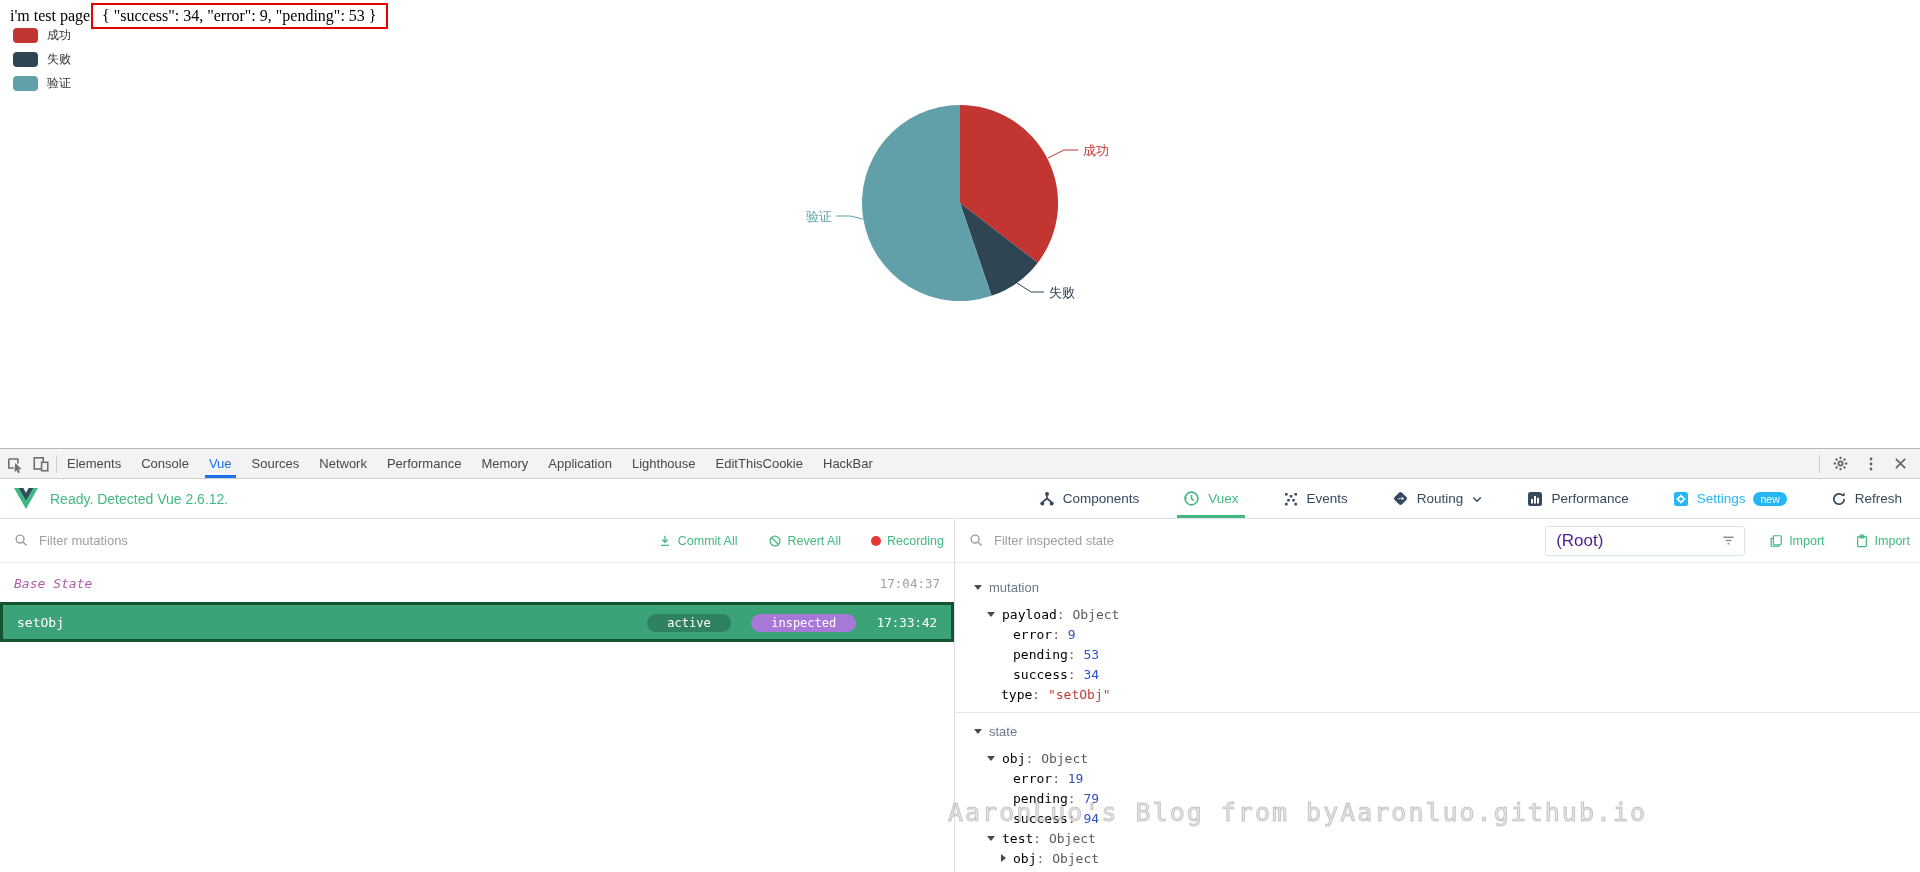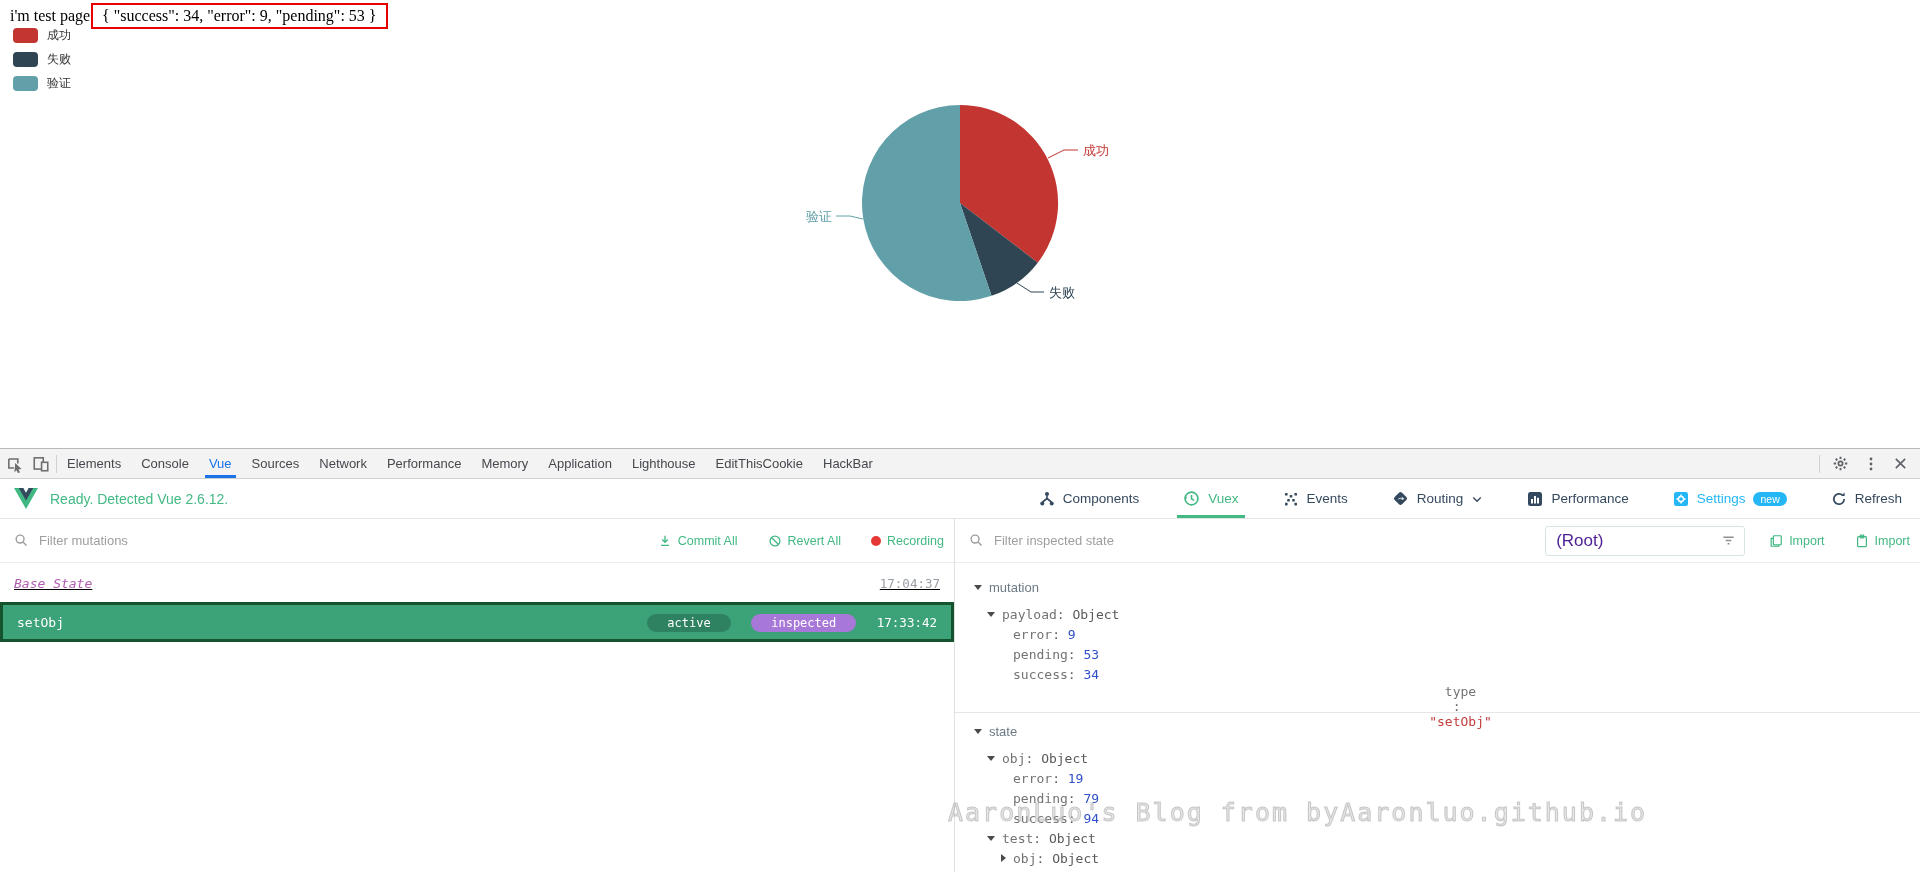--- a/index.html
+++ b/index.html
@@ -61,48 +61,48 @@
   .filter-input::placeholder { color:#9e9e9e; }
   .action { display:flex; align-items:center; gap:6px; font-size:12.5px; color:#42b983;
             margin-left:20px; white-space:nowrap; cursor:default; }
   .rec-dot { width:10px; height:10px; border-radius:50%; background:#e53935; }
 
   .root-select { width:200px; height:30px; border:1px solid #d6e8dc; border-radius:3px;
                  display:flex; align-items:center; padding:0 8px 0 10px; gap:6px; }
   .root-select-label { flex:1; font-size:17px; color:#4c1d95; }
 
   .history-entry { display:flex; align-items:center; height:30px; margin-top:5px;
-                   padding:0 14px; font-size:13px;text-decoration:underline; }
+                   padding:0 14px; font-size:13px; }
   .base-state { color:#b05cb0; font-style:italic; }
   .entry-time { margin-left:auto; color:#9aa0a6; font-size:12.5px; }
   .red-outline { border:3px solid #14532d; margin-top:4px; }
   .mutation-row { display:flex; align-items:center; height:34px; background:#3ca277;
                   padding:0 14px; font-size:13px; color:#fff; }
   .mutation-row .entry-time { color:#fff; }
   .badge { font-size:12px; padding:2px 20px; border-radius:9px; color:#fff;
            margin-right:13px; }
   .badge-active { background:#2e8161; }
   .badge-inspected { background:#a878d8; }
 
   .tree { padding-top:14px; font-size:13px; }
   .tree-row { height:20px; display:flex; align-items:center; white-space:pre; }
   .tree-section { padding-left:19px; color:#6b7a87; font-size:13px;
                   font-family:"Liberation Sans", sans-serif; margin-bottom:7px; }
   .tree-lvl1 { padding-left:32px; }
   .tree-leaf { padding-left:58px; }
-  .tree-type { padding-left:46px;flex-direction:column; }
+  .tree-type { padding-left:46px; }
   .tree-lvl2 { padding-left:46px; }
   .tree .mono-row { font-family:"DejaVu Sans Mono", monospace; }
   .tri-down { width:0; height:0; border-left:4px solid transparent;
               border-right:4px solid transparent; border-top:5px solid #4a4a4a;
               display:inline-block; margin-right:7px; flex:none; }
   .tri-right { width:0; height:0; border-top:4px solid transparent;
                border-bottom:4px solid transparent; border-left:5px solid #4a4a4a;
                display:inline-block; margin-right:7px; flex:none; }
-  .k { color:#737373; }
+  .k { color:#000000; }
   .sep { color:#616161; }
   .t-obj { color:#595959; }
   .v-num { color:#3050c8; }
   .v-str { color:#c43c3c; }
   .tree-divider { height:1px; background:#e6e6e6; margin:8px 0; }
 
   .watermark { position:absolute; left:948px; top:798px; font-size:25px;
                font-family:"DejaVu Sans Mono", monospace; letter-spacing:2px;
                color:rgba(187,187,187,0.35); -webkit-text-stroke:1px rgba(175,175,175,0.65);
                pointer-events:none; white-space:nowrap; z-index:9; }

